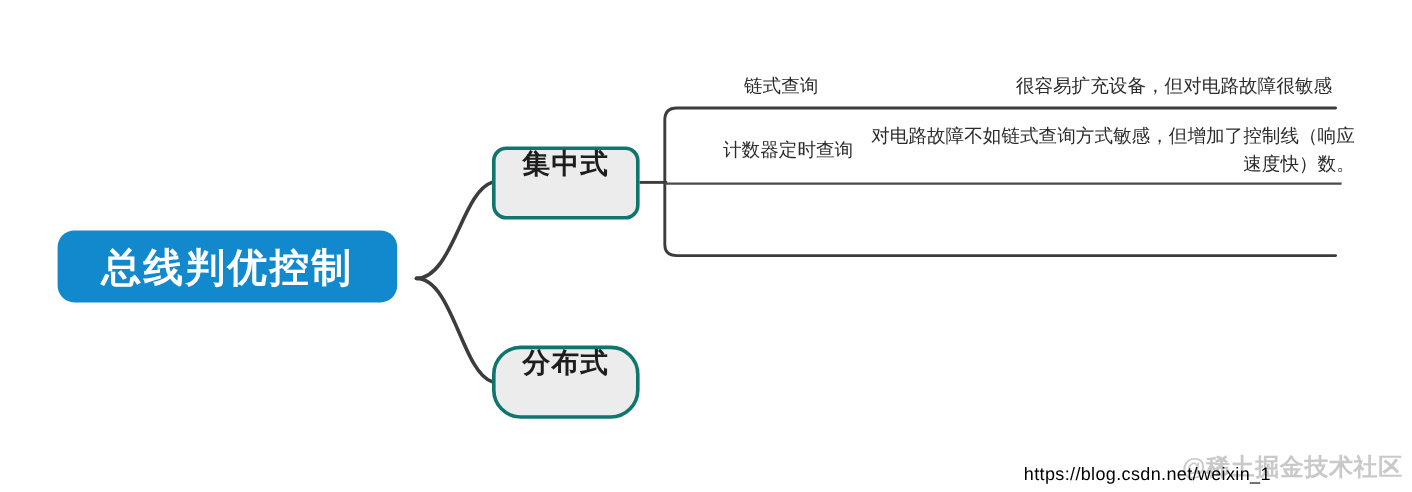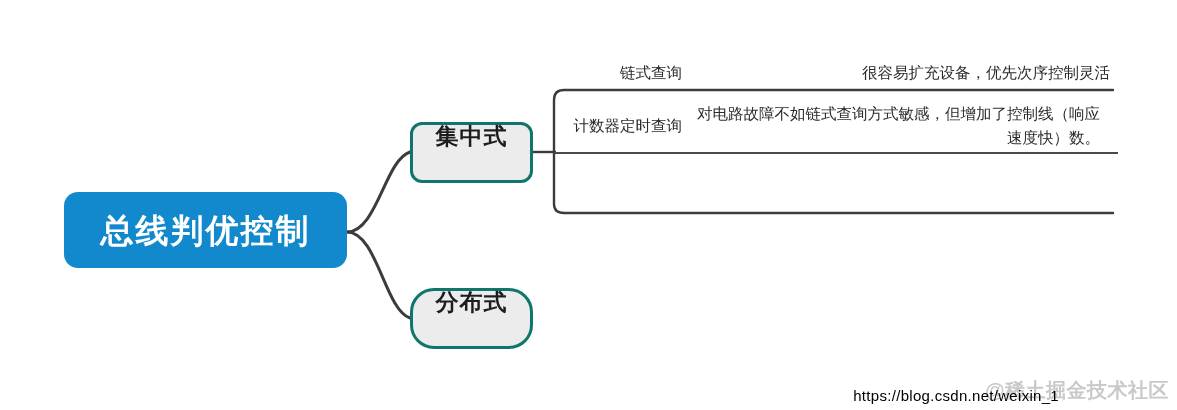--- a/index.html
+++ b/index.html
@@ -26,24 +26,24 @@
     position: absolute;
     left: 0;
     top: 0;
     width: 1177px;
     height: 410px;
     pointer-events: none;
   }
   
   .root-node {
     position: absolute;
-    left: 64px;
+    left: 48px;
     top: 192px;
     width: 283px;
-    height: 76px;
+    height: 60px;
     border-radius: 14px;
     display: flex;
     align-items: center;
     justify-content: center;
     box-sizing: border-box;
     text-align: right;
   }
   .root-label {
     color: #ffffff;
     font-size: 33px;
@@ -92,21 +92,21 @@
     flex: 0 0 126px;
   }
   .leaf-row .leaf-desc {
     color: #2b2b2b;
     font-size: 15.5px;
     line-height: 1.58;
     width: 418px;
     flex: 0 0 418px;
   }
   .leaf-row.row-1 { top: 58px;  height: 30px; }
-  .leaf-row.row-2 { top: 100px; height: 52px; }
+  .leaf-row.row-2 { top: 100px; height: 52px; padding-left: 29px; }
   .leaf-row.row-3 { top: 162px; height: 50px; }
   .leaf-row.row-1 .leaf-desc { padding-left: 10px; }
   
   .watermark {
     position: absolute;
     right: 8px;
     bottom: 10px;
     text-align: right;
     line-height: 1;
     user-select: none;
@@ -154,21 +154,21 @@
   <div class="branch-node centralized">
     <span class="branch-label">集中式</span>
   </div>
 
   <div class="branch-node distributed">
     <span class="branch-label">分布式</span>
   </div>
 
   <div class="leaf-row row-1">
     <span class="leaf-title">链式查询</span>
-    <span class="leaf-desc">很容易扩充设备，优先次序控制灵活</span>
+    <span class="leaf-desc">很容易扩充设备，但对电路故障很敏感</span>
   </div>
 
   <div class="leaf-row row-2">
     <span class="leaf-title">计数器定时查询</span>
     <span class="leaf-desc">对电路故障不如链式查询方式敏感，但增加了控制线（响应速度快）数。</span>
   </div>
 
 
   <div class="watermark">
     <span class="watermark-brand">@稀土掘金技术社区</span>

